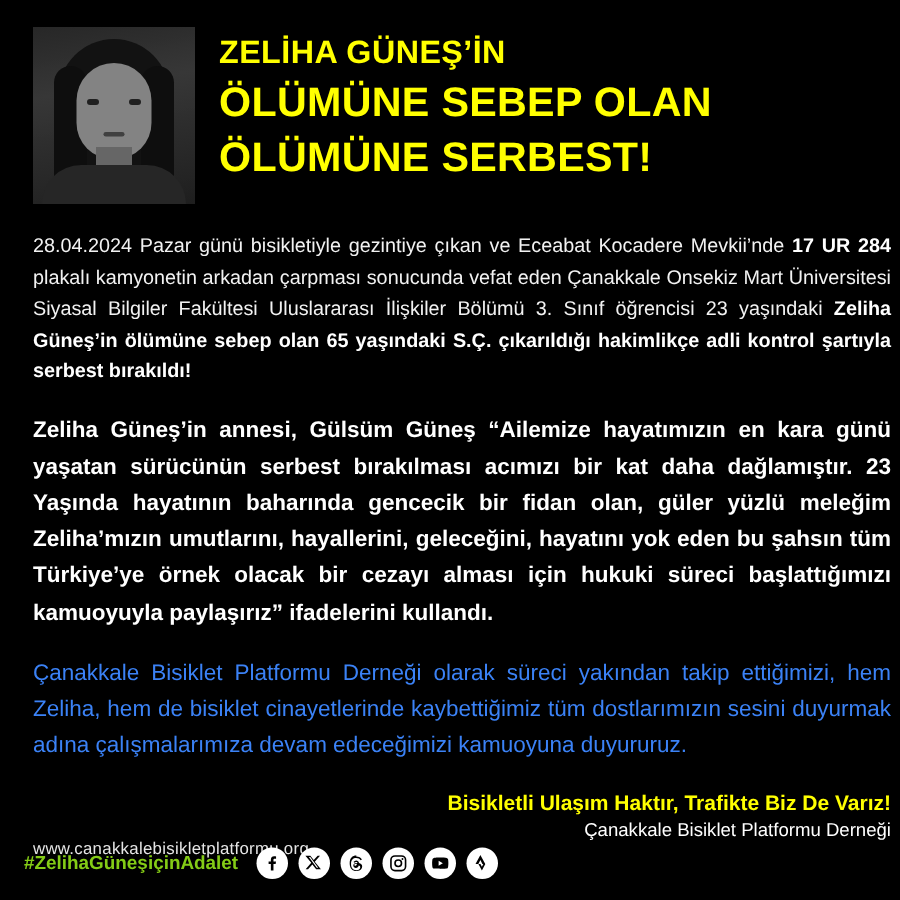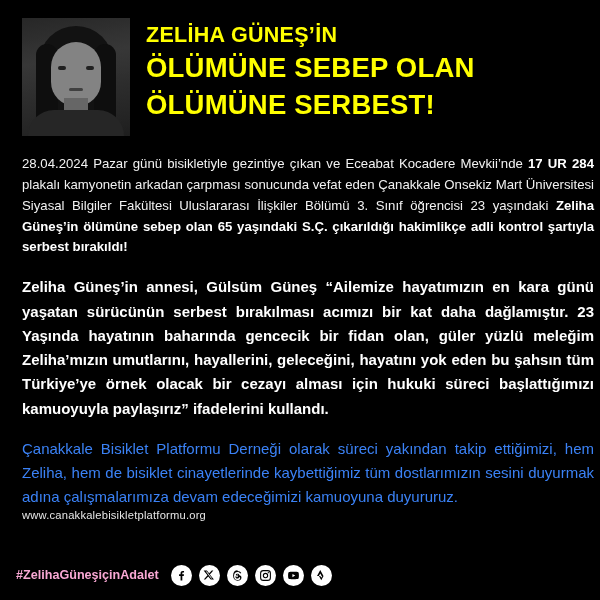--- a/index.html
+++ b/index.html
@@ -186,21 +186,21 @@
     bottom: 0;
     width: 600px;
     height: 44px;
     display: flex;
     align-items: center;
     justify-content: space-between;
     padding: 0 16px 6px 16px;
     box-sizing: border-box;
   }
   .hashtag {
-    color: #f9a8d4;
+    color: #84cc16;
     font-weight: bold;
     font-size: 12.6px;
   }
   .socials {
     display: flex;
     gap: 7px;
     align-items: center;
     margin-right: 150px;
   }
   .soc {
@@ -245,20 +245,22 @@
   </div>
 
   <div class="body-text">
     <span>28.04.2024 Pazar günü bisikletiyle gezintiye çıkan ve Eceabat Kocadere Mevkii’nde </span><b>17 UR 284</b><span> plakalı kamyonetin arkadan çarpması sonucunda vefat eden Çanakkale Onsekiz Mart Üniversitesi Siyasal Bilgiler Fakültesi Uluslararası İlişkiler Bölümü 3. Sınıf öğrencisi 23 yaşındaki </span><b>Zeliha Güneş’in ölümüne sebep olan 65 yaşındaki S.Ç. çıkarıldığı hakimlikçe adli kontrol şartıyla serbest bırakıldı!</b>
   </div>
 
   <div class="quote-block">Zeliha Güneş’in annesi, Gülsüm Güneş “Ailemize hayatımızın en kara günü yaşatan sürücünün serbest bırakılması acımızı bir kat daha dağlamıştır. 23 Yaşında hayatının baharında gencecik bir fidan olan, güler yüzlü meleğim Zeliha’mızın umutlarını, hayallerini, geleceğini, hayatını yok eden bu şahsın tüm Türkiye’ye örnek olacak bir cezayı alması için hukuki süreci başlattığımızı kamuoyuyla paylaşırız” ifadelerini kullandı.</div>
 
   <div class="closing">Çanakkale Bisiklet Platformu Derneği olarak süreci yakından takip ettiğimizi, hem Zeliha, hem de bisiklet cinayetlerinde kaybettiğimiz tüm dostlarımızın sesini duyurmak adına çalışmalarımıza devam edeceğimizi kamuoyuna duyururuz.</div>
 
+  <div class="slogan">Bisikletli Ulaşım Haktır, Trafikte Biz De Varız!</div>
+  <div class="org">Çanakkale Bisiklet Platformu Derneği</div>
   <div class="website">www.canakkalebisikletplatformu.org</div>
 
   <div class="footer">
     <div class="hashtag">#ZelihaGüneşiçinAdalet</div>
     <div class="socials">
       <div class="soc">
         <svg width="13" height="13" viewBox="0 0 24 24" fill="#000">
             <path d="M13.5 21v-8h2.7l.4-3.1h-3.1V7.9c0-.9.25-1.5 1.55-1.5h1.65V3.6c-.29-.04-1.27-.12-2.41-.12-2.38 0-4.01 1.45-4.01 4.12v2.3H7.5V13h2.78v8h3.22z"></path>
           </svg>
       </div>

